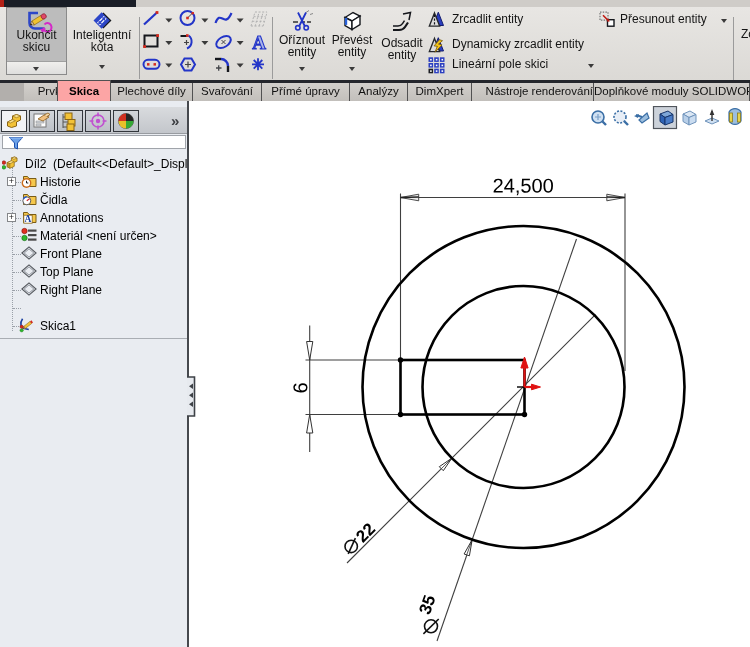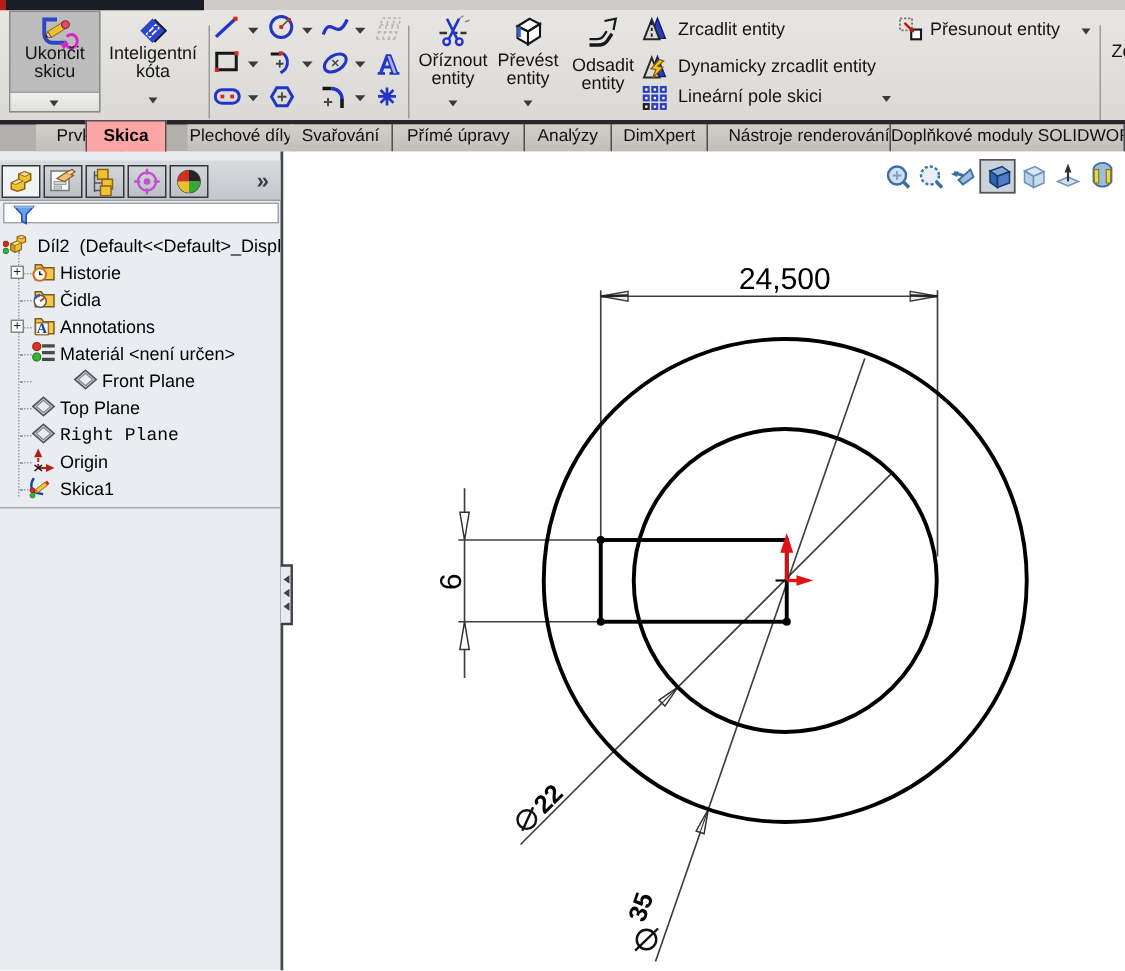--- a/index.html
+++ b/index.html
@@ -217,21 +217,21 @@
     <div class="rlabel" style="left:452px;top:51.5px;text-align:left;">Lineární pole skici</div>
     <div class="dd" style="left:588px;top:57px;"></div>
     <div class="rlabel" style="left:620px;top:7px;text-align:left;">Přesunout entity</div>
     <div class="dd" style="left:721px;top:11.5px;"></div>
     <div class="sep" style="left:733px;top:10px;height:64px;"></div>
     <div class="rlabel" style="left:741px;top:22px;text-align:left;">Zobrazit</div>
   </div>
 
   <div id="tabbar" class="abs">
     <div class="tab" style="left:0;width:57px;margin-left:24px;">Prvky</div>
-    <div class="tab" style="left:125px;width:72px;">Plechové díly</div>
+    <div class="tab" style="left:111px;width:82px;">Plechové díly</div>
     <div class="tab" style="left:193px;width:69px;">Svařování</div>
     <div class="tab" style="left:262px;width:88px;">Přímé úpravy</div>
     <div class="tab" style="left:350px;width:58px;">Analýzy</div>
     <div class="tab" style="left:408px;width:64px;">DimXpert</div>
     <div class="tab" style="left:472px;width:122px;text-align:right;">Nástroje renderování</div>
     <div class="tab" style="left:594px;width:156px;">Doplňkové moduly SOLIDWORKS</div>
     <div id="tab-active">Skica</div>
   </div>
 
   <div id="panel" class="abs">
@@ -342,54 +342,42 @@
         <svg class="ticon" width="16" height="16" viewBox="0 0 16 16">
           <rect x="7" y="2.5" width="8.5" height="2.2" fill="#4a4a4a"></rect>
           <rect x="7" y="7" width="8.5" height="2.2" fill="#4a4a4a"></rect>
           <rect x="7" y="11.5" width="8.5" height="2.2" fill="#4a4a4a"></rect>
           <circle cx="3.5" cy="4" r="2.7" fill="#e03020" stroke="#801008" stroke-width="0.6"></circle>
           <circle cx="3.5" cy="11" r="2.7" fill="#30b830" stroke="#156815" stroke-width="0.6"></circle>
         </svg>
         <span>Materiál &lt;není určen&gt;</span>
       </div>
 
-      <div class="trow" style="top:92px;margin-left:28px;">
+      <div class="trow" style="top:92px;">
         <svg class="ticon" width="17" height="16" viewBox="0 0 17 16">
           <polygon points="1,8 8.5,1.5 16,8 8.5,14.5" fill="none" stroke="#54585e" stroke-width="1.2"></polygon>
           <polygon points="3.4,8 8.5,3.6 13.6,8 8.5,12.4" fill="none" stroke="#868c94" stroke-width="1"></polygon>
         </svg>
         <span>Front Plane</span>
       </div>
       <div class="trow" style="top:110px;">
         <svg class="ticon" width="17" height="16" viewBox="0 0 17 16">
           <polygon points="1,8 8.5,1.5 16,8 8.5,14.5" fill="none" stroke="#54585e" stroke-width="1.2"></polygon>
           <polygon points="3.4,8 8.5,3.6 13.6,8 8.5,12.4" fill="none" stroke="#868c94" stroke-width="1"></polygon>
         </svg>
         <span>Top Plane</span>
       </div>
-      <div class="trow" style="top:128px;font-family:Liberation Mono, monospace;">
+      <div class="trow" style="top:128px;">
         <svg class="ticon" width="17" height="16" viewBox="0 0 17 16">
           <polygon points="1,8 8.5,1.5 16,8 8.5,14.5" fill="none" stroke="#54585e" stroke-width="1.2"></polygon>
           <polygon points="3.4,8 8.5,3.6 13.6,8 8.5,12.4" fill="none" stroke="#868c94" stroke-width="1"></polygon>
         </svg>
         <span>Right Plane</span>
       </div>
 
-      <div class="trow" style="top:146px;">
-        <svg class="ticon" width="16" height="16" viewBox="0 0 16 16">
-          <g stroke="#b02418" stroke-width="1.3" fill="#b02418">
-            <line x1="4.5" y1="13" x2="4.5" y2="4" stroke-dasharray="2.6 1.4"></line>
-            <polygon points="4.5,1.5 2.8,5.2 6.2,5.2"></polygon>
-            <line x1="4.5" y1="13" x2="11" y2="13"></line>
-            <polygon points="13.8,13 10.3,11.3 10.3,14.7"></polygon>
-          </g>
-          <path d="M2,11 l5,4 M2,15 l5,-4" stroke="#111" stroke-width="1"></path>
-        </svg>
-        <span>Origin</span>
-      </div>
 
       <div class="trow" style="top:164px;">
         <svg class="ticon" style="left:19px;" width="18" height="17" viewBox="0 0 18 17">
           <path d="M4,1.5 C1,6 1.5,11 6,12.5 L11,13.5" stroke="#1a3fa0" stroke-width="1.8" fill="none"></path>
           <g transform="rotate(-38 10 8)">
             <rect x="5" y="6.7" width="9" height="3" fill="#f2c236" stroke="#8a6414" stroke-width="0.6"></rect>
             <polygon points="5,6.7 2.6,8.2 5,9.7" fill="#e8b08a" stroke="#8a6414" stroke-width="0.5"></polygon>
             <polygon points="3.6,7.6 2.6,8.2 3.6,8.9" fill="#222"></polygon>
             <rect x="14" y="6.7" width="2" height="3" fill="#d42a1e"></rect>
           </g>

